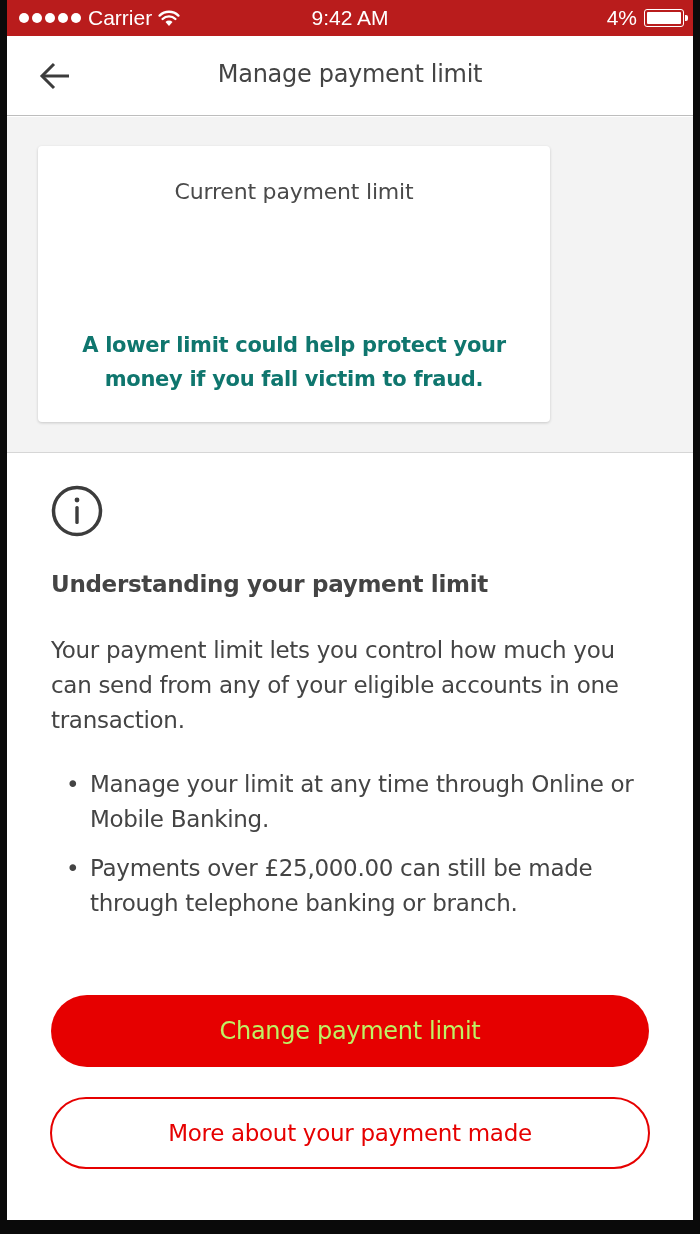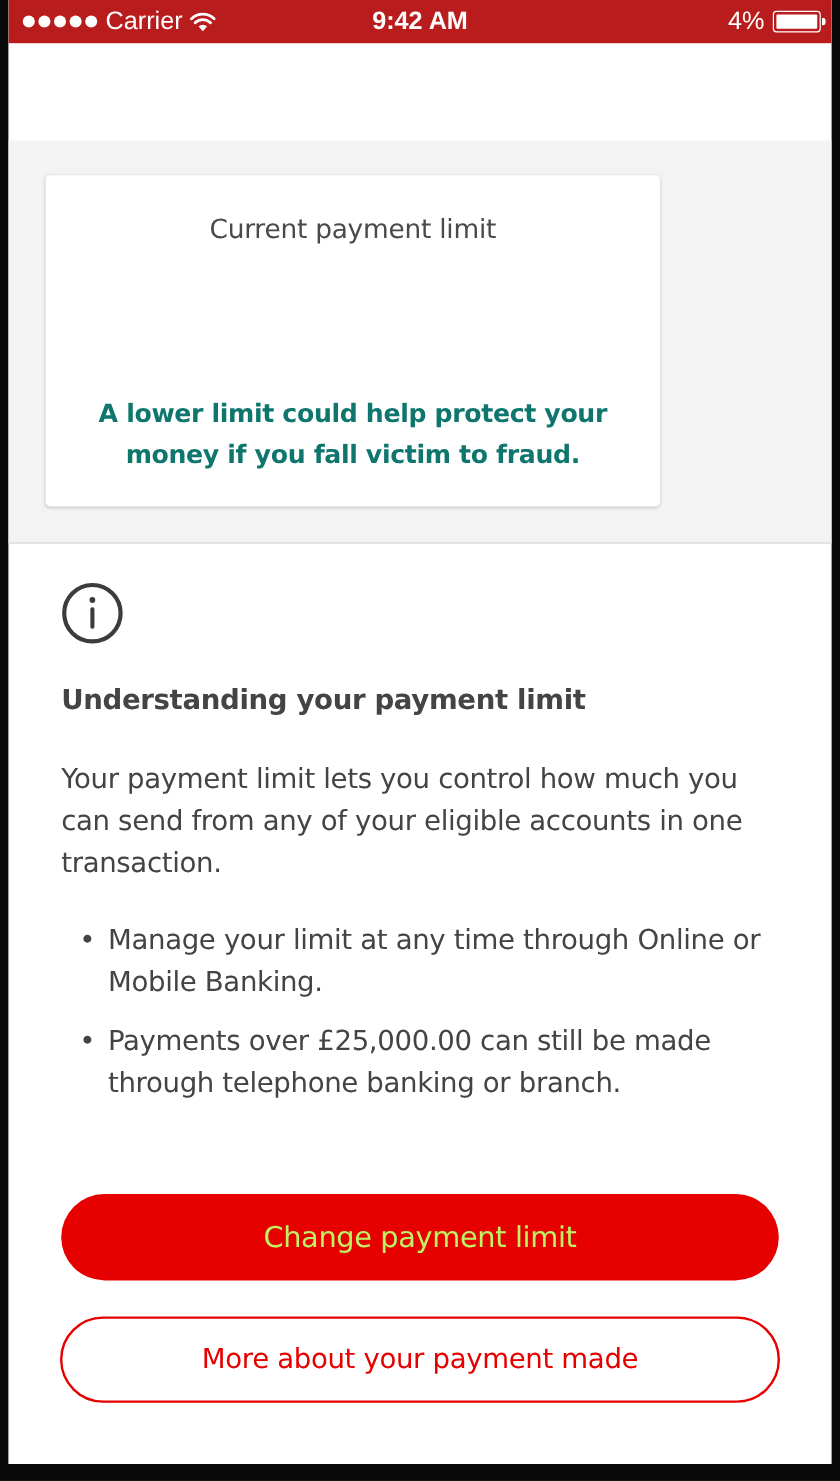--- a/index.html
+++ b/index.html
@@ -30,21 +30,21 @@
       display: flex; align-items: center;
     }
     .signal-dots { display: flex; gap: 3px; margin-right: 7px; }
     .signal-dots span {
       width: 10px; height: 10px; border-radius: 50%; background: #fff; display: block;
     }
     .carrier { margin-right: 6px; }
     .wifi-icon { width: 22px; height: 18px; display: block; }
     .status-time {
       position: absolute; left: 0; right: 0; top: 6px;
-      text-align: center; font-weight: bold;
+      text-align: center; font-weight: normal;
     }
     .status-right {
       position: absolute; right: 9px; top: 6px;
       display: flex; align-items: center;
     }
     .battery-pct { margin-right: 7px; }
     .battery-icon {
       position: relative;
       width: 40px; height: 18px;
       border: 1.5px solid #fff; border-radius: 3px;
@@ -185,20 +185,29 @@
     <div class="status-time">9:42 AM</div>
     <div class="status-right">
       <span class="battery-pct">4%</span>
       <div class="battery-icon">
         <div class="fill"></div>
         <div class="tip"></div>
       </div>
     </div>
   </div>
 
+  <div class="nav-bar">
+    <div class="back-button">
+      <svg width="32" height="28" viewBox="0 0 32 28">
+        <path d="M30 14 H4" stroke="#3c3c3c" stroke-width="3" fill="none"></path>
+        <path d="M15 2 L3 14 L15 26" stroke="#3c3c3c" stroke-width="3" fill="none" stroke-linejoin="miter"></path>
+      </svg>
+    </div>
+    <div class="nav-title">Manage payment limit</div>
+  </div>
 
   <div class="summary-area">
     <div class="limit-card">
       <div class="card-label">Current payment limit</div>
       <div class="card-note">A lower limit could help protect your money if you fall victim to fraud.</div>
     </div>
   </div>
 
   <svg class="info-icon" viewBox="0 0 52 52">
     <circle cx="26" cy="26" r="23.5" stroke="#3c3c3c" stroke-width="3.5" fill="none"></circle>

